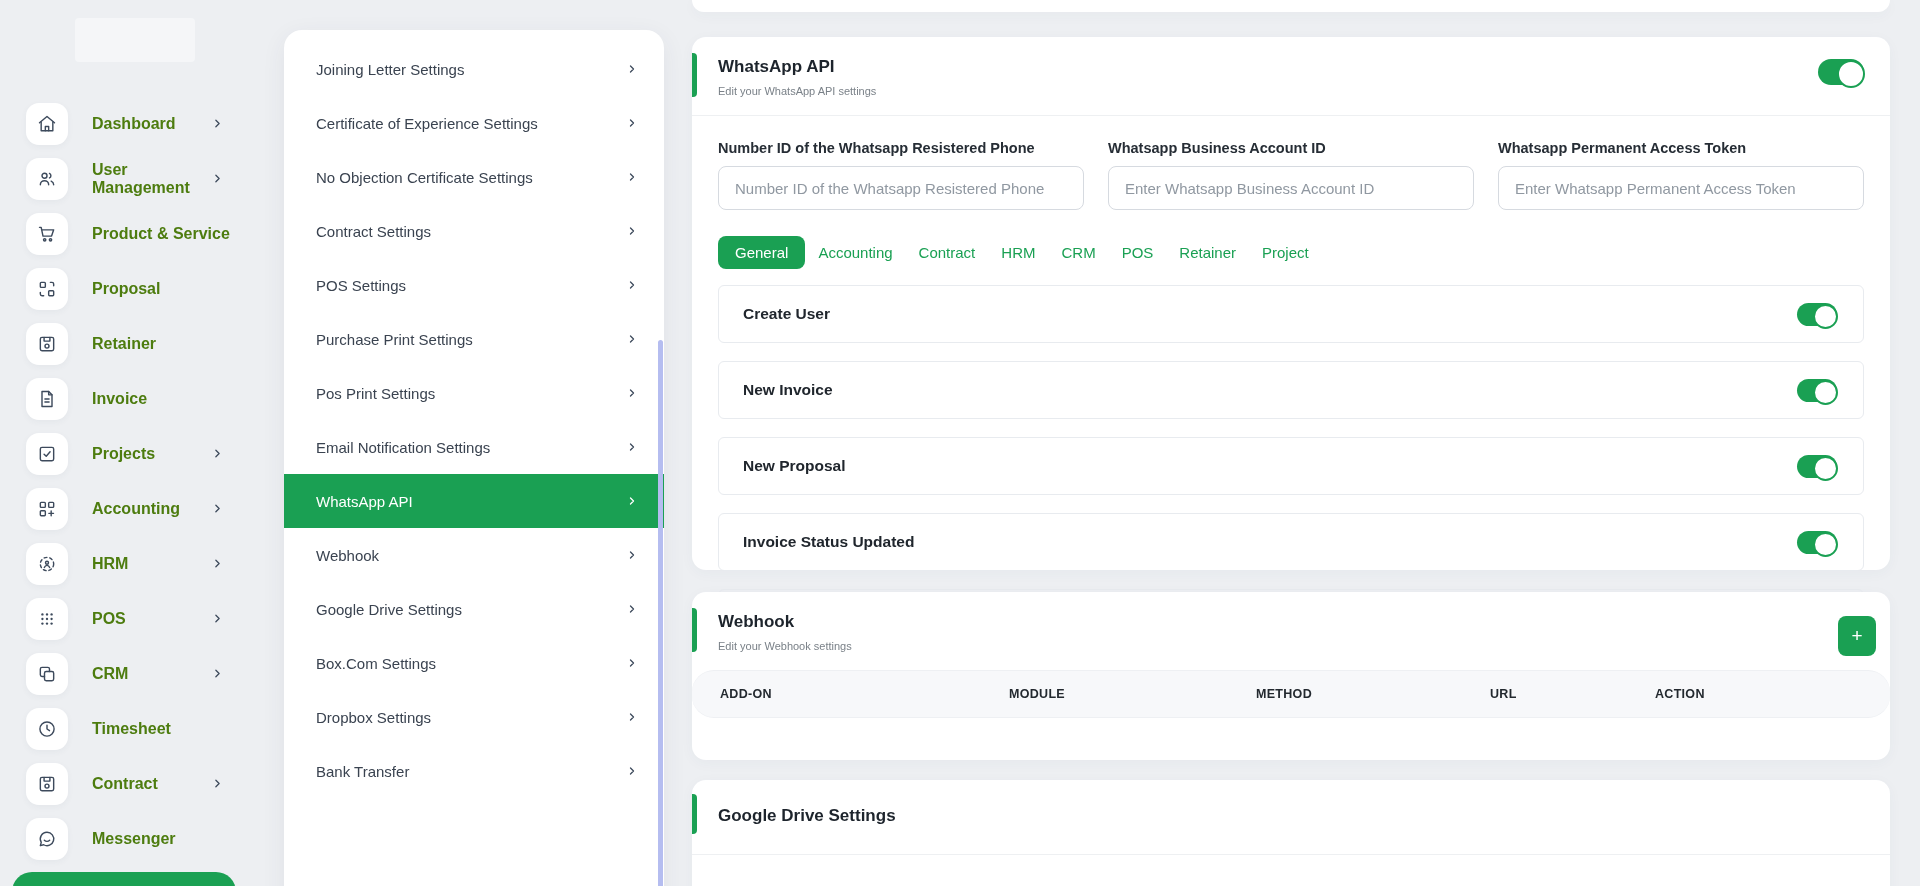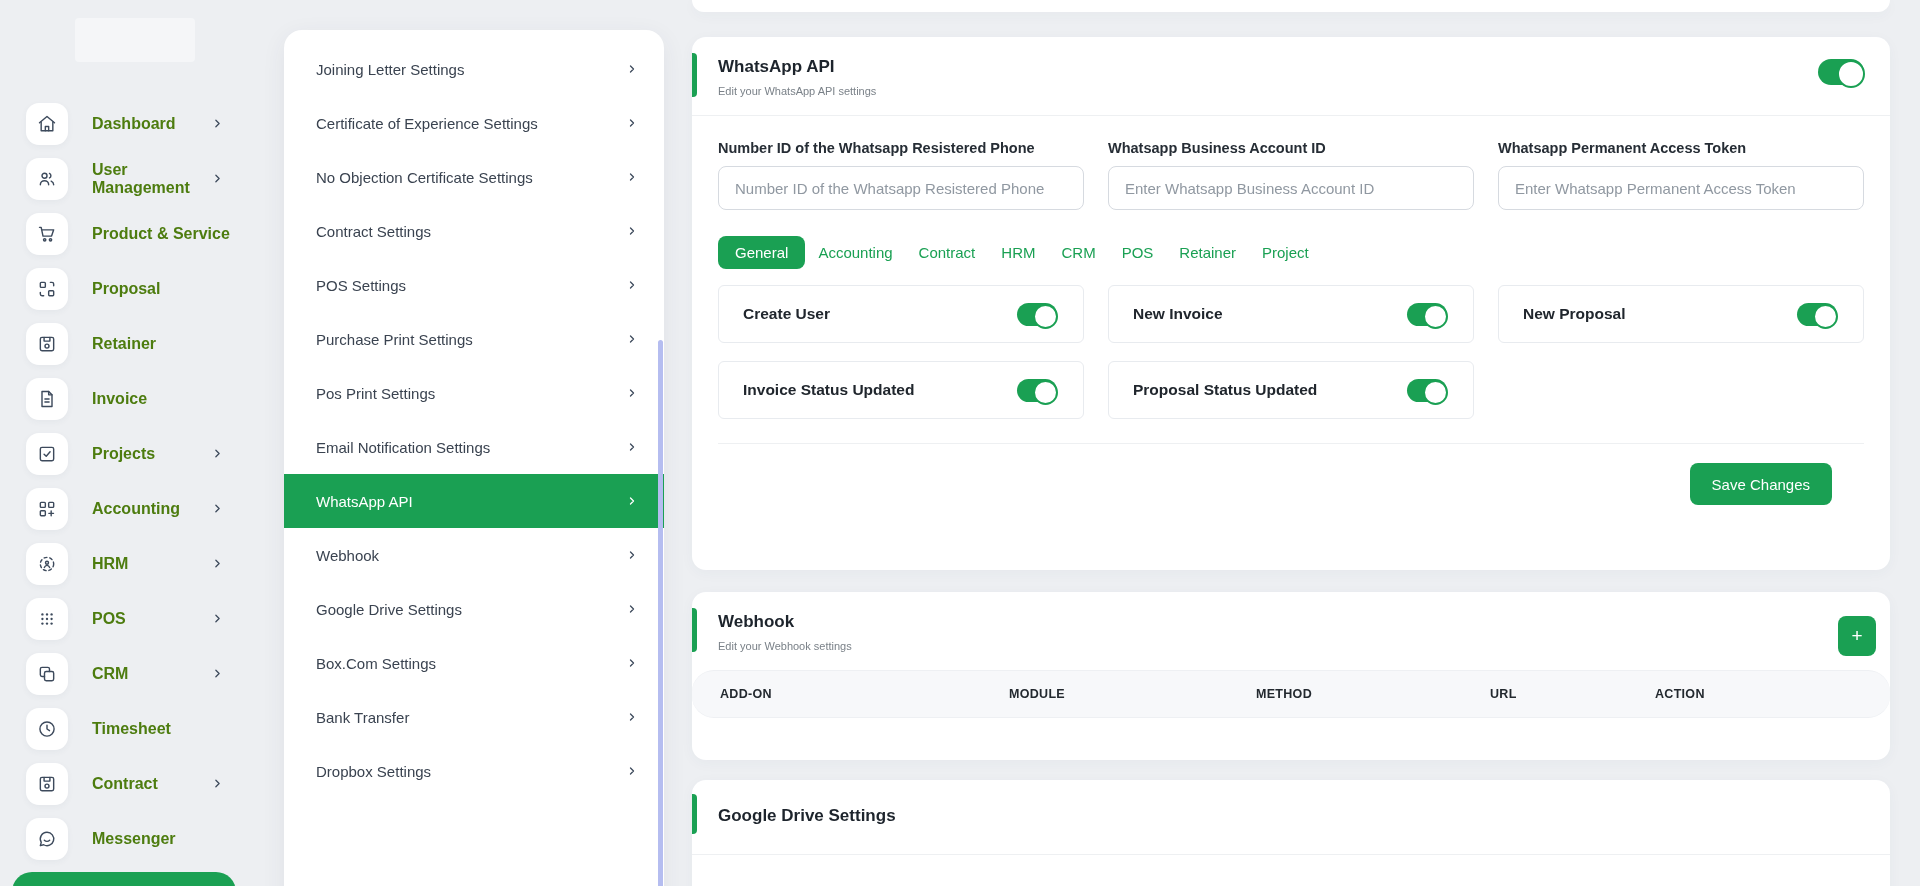--- a/index.html
+++ b/index.html
@@ -62,21 +62,21 @@
   .wa-body { padding:24px 26px 0; }
   .form-grid { display:grid; grid-template-columns:repeat(3,1fr); column-gap:24px; }
   .field-label { font-size:14.5px; font-weight:700; color:#262d35; margin-bottom:10px; }
   .field input { width:100%; height:44px; border:1px solid #d6dae0; border-radius:8px;
     padding:0 16px; font-size:15px; color:#2b3340; outline:none;
     font-family:"Liberation Sans","DejaVu Sans",sans-serif; }
   .field input::placeholder { color:#9098a1; }
   .tabs { display:flex; align-items:center; margin-top:26px; gap:0; }
   .tab { font-size:15px; color:#1aa053; padding:8px 13px; border-radius:8px; cursor:pointer; }
   .tab.active { background:#1aa053; color:#ffffff; padding:8px 17px; }
-  .toggle-grid { display:grid; grid-template-columns:repeat(3,1fr); column-gap:24px;
+  .toggle-grid { display:grid; grid-template-columns:repeat(1,1fr); column-gap:24px;
     row-gap:18px; margin-top:16px; }
   .toggle-box { height:58px; border:1px solid #e8ebef; border-radius:6px;
     display:flex; align-items:center; justify-content:space-between; padding:0 26px 0 24px; }
   .toggle-box .t-label { font-size:15.5px; font-weight:700; color:#20262d; }
   .wa-footer { margin-top:24px; border-top:1px solid #eef0f2; padding:19px 32px 0 0;
     display:flex; justify-content:flex-end; }
   .btn-primary { height:42px; padding:0 22px; background:#1aa053; color:#ffffff;
     font-size:15px; border:none; border-radius:8px; cursor:pointer;
     font-family:"Liberation Sans","DejaVu Sans",sans-serif; }
 
@@ -407,29 +407,29 @@
     </div>
     <div class="settings-item">
       <span class="settings-label">Box.Com Settings</span>
       <span class="icon">
           <svg width="12" height="12" viewBox="0 0 24 24" fill="none" stroke="#3d4a5c" stroke-width="2.6" stroke-linecap="round" stroke-linejoin="round">
             <path d="M9 6l6 6-6 6"></path>
           </svg>
         </span>
     </div>
     <div class="settings-item">
+      <span class="settings-label">Dropbox Settings</span>
+      <span class="icon">
+          <svg width="12" height="12" viewBox="0 0 24 24" fill="none" stroke="#3d4a5c" stroke-width="2.6" stroke-linecap="round" stroke-linejoin="round">
+            <path d="M9 6l6 6-6 6"></path>
+          </svg>
+        </span>
+    </div>
+    <div class="settings-item">
       <span class="settings-label">Bank Transfer</span>
-      <span class="icon">
-          <svg width="12" height="12" viewBox="0 0 24 24" fill="none" stroke="#3d4a5c" stroke-width="2.6" stroke-linecap="round" stroke-linejoin="round">
-            <path d="M9 6l6 6-6 6"></path>
-          </svg>
-        </span>
-    </div>
-    <div class="settings-item">
-      <span class="settings-label">Dropbox Settings</span>
       <span class="icon">
           <svg width="12" height="12" viewBox="0 0 24 24" fill="none" stroke="#3d4a5c" stroke-width="2.6" stroke-linecap="round" stroke-linejoin="round">
             <path d="M9 6l6 6-6 6"></path>
           </svg>
         </span>
     </div>
 
   </div>
   <div class="settings-scrollbar"></div>
 </div>

